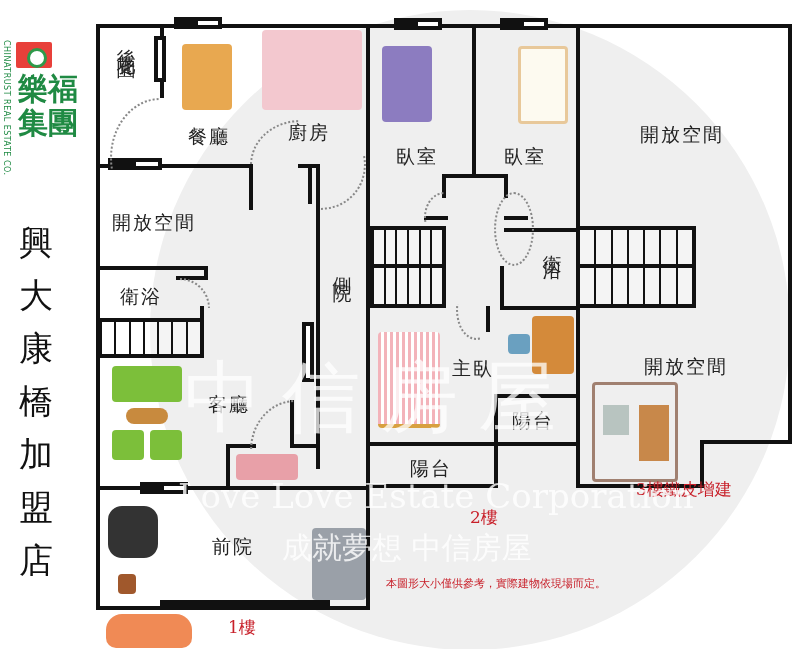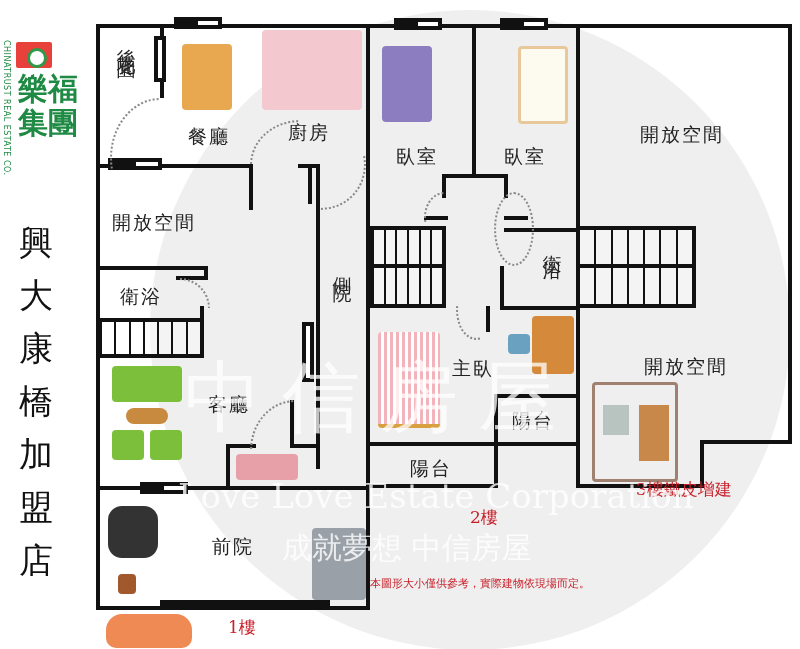--- a/index.html
+++ b/index.html
@@ -199,13 +199,13 @@
 
   <div class="lbl" style="left:640px; top:122px;">開放空間</div>
   <div class="lbl" style="left:644px; top:354px;">開放空間</div>
   <div class="floor-lbl red" style="left:636px; top:478px;">3樓鐵皮增建</div>
 </div>
 
 <div class="wm-text" style="left:184px; top:346px; font-size:78px; letter-spacing:20px; color:rgba(255,255,255,0.75);">中信房屋</div>
 <div class="wm-text" style="left:178px; top:476px; font-size:34px; color:rgba(255,255,255,0.8);">Love Love Estate Corporation</div>
 <div class="wm-text" style="left:282px; top:528px; font-size:30px; font-family:'DejaVu Sans',sans-serif; color:rgba(255,255,255,0.8);">成就夢想 中信房屋</div>
 
-<div class="note red" style="left:370px; top:576px;">本圖形大小僅供參考，實際建物依現場而定。</div>
+<div class="note red" style="left:386px; top:576px;">本圖形大小僅供參考，實際建物依現場而定。</div>
 
 </body></html>

